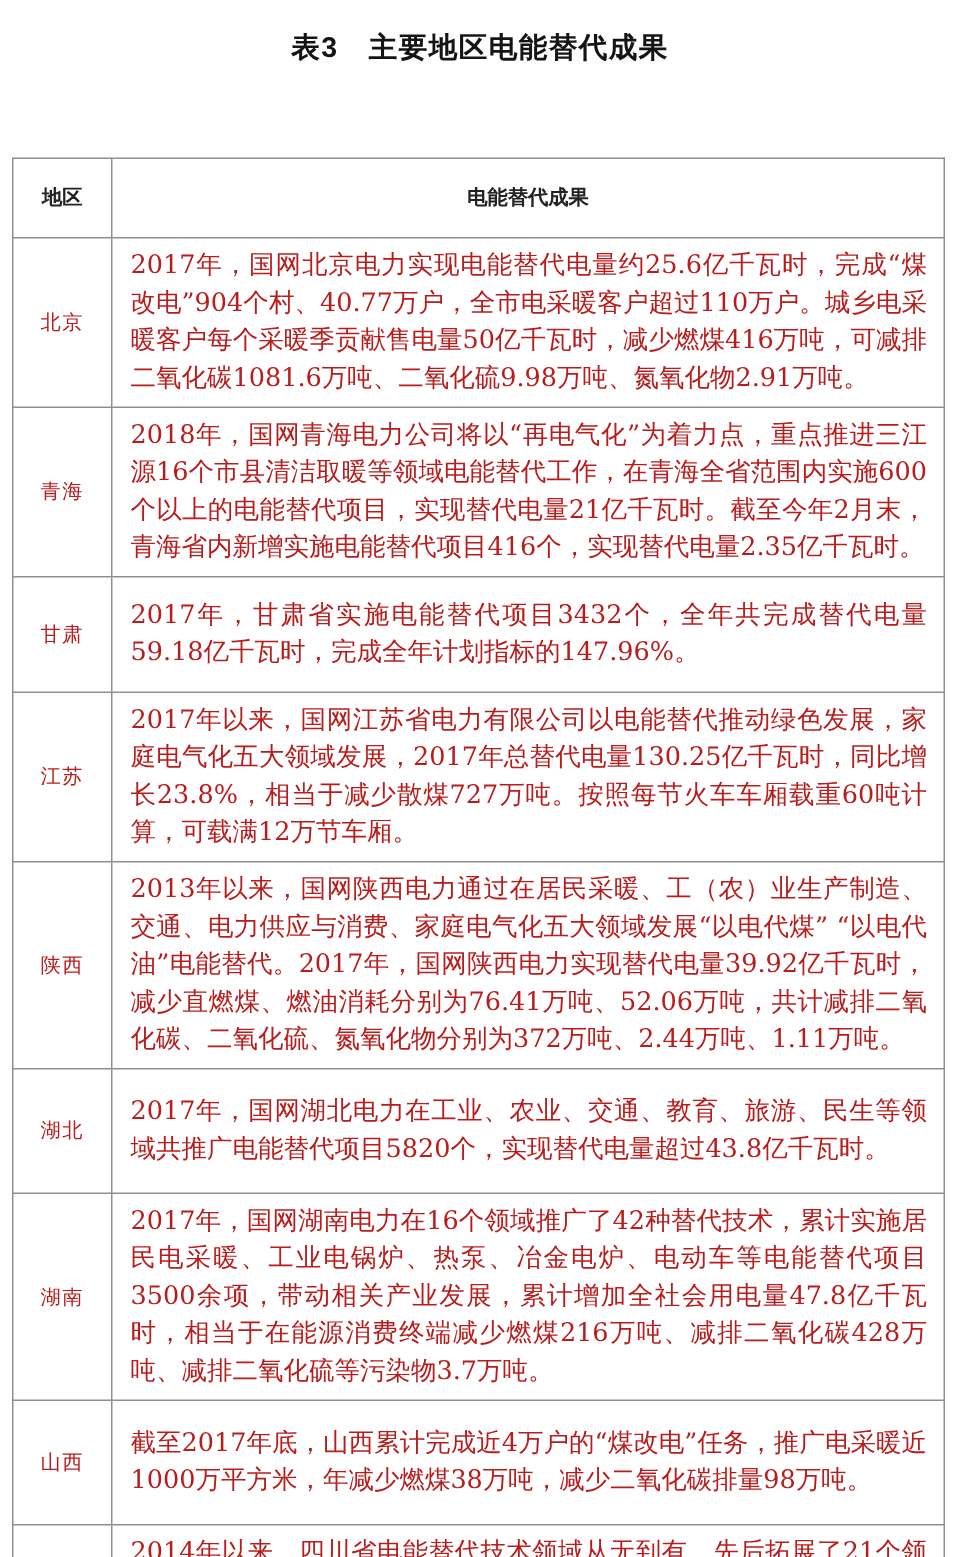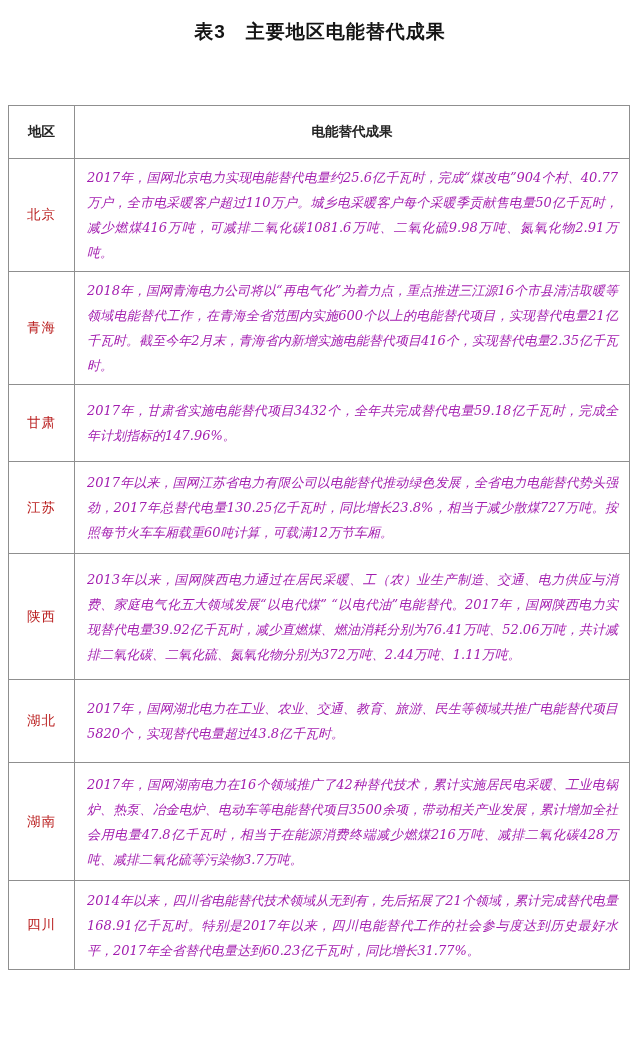--- a/index.html
+++ b/index.html
@@ -43,26 +43,25 @@
   th.region-h { text-align: center; }
   th.result-h { text-align: center; border-radius: 16px; }
   td.region-cell {
     text-align: center;
     font-size: 13.5px;
     color: #b91c1c;
     letter-spacing: 1px;
   }
   td.result-cell {
     padding: 6px 11px 6px 12px;
-    font-size: 13px;
+    font-size: 17px;
     line-height: 25px;
     text-align: justify;
     text-justify: inter-ideograph;
-    color: #a21caf;
-    font-style: italic;
+    color: #b91c1c;
   }
   td.result-cell::before { 
     content: "";
     display: inline-block;
     width: 0;
   }
   tr.h-head { height: 53px; }
   tr.h0 { height: 111px; }
   tr.h1 { height: 104px; }
   tr.h2 { height: 77px; padding-left: 40px; }
@@ -95,32 +94,36 @@
   <tr class="h1">
     <td class="region-cell">青海</td>
     <td class="result-cell">2018年，国网青海电力公司将以“再电气化”为着力点，重点推进三江源16个市县清洁取暖等领域电能替代工作，在青海全省范围内实施600个以上的电能替代项目，实现替代电量21亿千瓦时。截至今年2月末，青海省内新增实施电能替代项目416个，实现替代电量2.35亿千瓦时。</td>
   </tr>
   <tr class="h2">
     <td class="region-cell">甘肃</td>
     <td class="result-cell">2017年，甘肃省实施电能替代项目3432个，全年共完成替代电量59.18亿千瓦时，完成全年计划指标的147.96%。</td>
   </tr>
   <tr class="h3">
     <td class="region-cell">江苏</td>
-    <td class="result-cell">2017年以来，国网江苏省电力有限公司以电能替代推动绿色发展，全省电力电能替代势头强劲，2017年总替代电量130.25亿千瓦时，同比增长23.8%，相当于减少散煤727万吨。按照每节火车车厢载重60吨计算，可载满12万节车厢。</td>
+    <td class="result-cell">2017年以来，国网江苏省电力有限公司以电能替代推动绿色发展，家庭电气化五大领域发展，2017年总替代电量130.25亿千瓦时，同比增长23.8%，相当于减少散煤727万吨。按照每节火车车厢载重60吨计算，可载满12万节车厢。</td>
   </tr>
   <tr class="h4">
     <td class="region-cell">陕西</td>
     <td class="result-cell">2013年以来，国网陕西电力通过在居民采暖、工（农）业生产制造、交通、电力供应与消费、家庭电气化五大领域发展“以电代煤” “以电代油”电能替代。2017年，国网陕西电力实现替代电量39.92亿千瓦时，减少直燃煤、燃油消耗分别为76.41万吨、52.06万吨，共计减排二氧化碳、二氧化硫、氮氧化物分别为372万吨、2.44万吨、1.11万吨。</td>
   </tr>
   <tr class="h5">
     <td class="region-cell">湖北</td>
     <td class="result-cell">2017年，国网湖北电力在工业、农业、交通、教育、旅游、民生等领域共推广电能替代项目5820个，实现替代电量超过43.8亿千瓦时。</td>
   </tr>
   <tr class="h6">
     <td class="region-cell">湖南</td>
     <td class="result-cell">2017年，国网湖南电力在16个领域推广了42种替代技术，累计实施居民电采暖、工业电锅炉、热泵、冶金电炉、电动车等电能替代项目3500余项，带动相关产业发展，累计增加全社会用电量47.8亿千瓦时，相当于在能源消费终端减少燃煤216万吨、减排二氧化碳428万吨、减排二氧化硫等污染物3.7万吨。</td>
   </tr>
+  <tr class="h7">
+    <td class="region-cell">山西</td>
+    <td class="result-cell">截至2017年底，山西累计完成近4万户的“煤改电”任务，推广电采暖近1000万平方米，年减少燃煤38万吨，减少二氧化碳排量98万吨。</td>
+  </tr>
   <tr class="h8">
     <td class="region-cell">四川</td>
     <td class="result-cell">2014年以来，四川省电能替代技术领域从无到有，先后拓展了21个领域，累计完成替代电量168.91亿千瓦时。特别是2017年以来，四川电能替代工作的社会参与度达到历史最好水平，2017年全省替代电量达到60.23亿千瓦时，同比增长31.77%。</td>
   </tr>
 </tbody>
   </table>
 
 </body></html>

